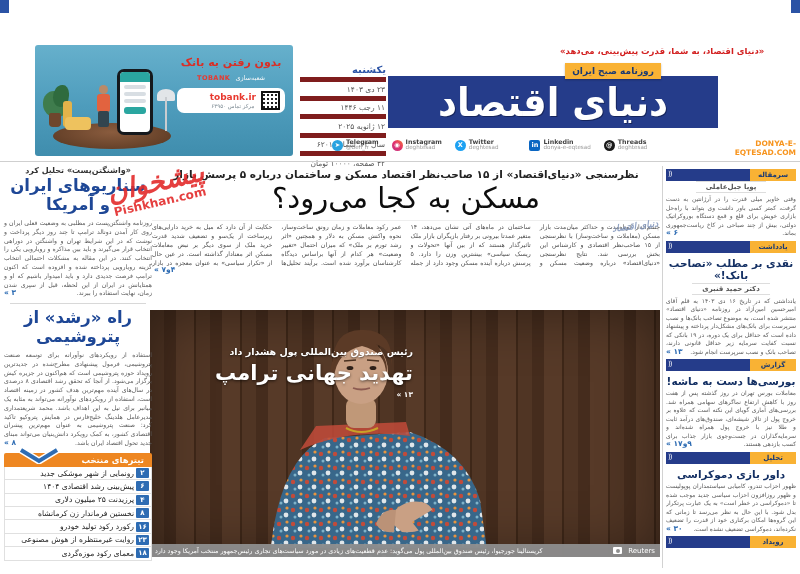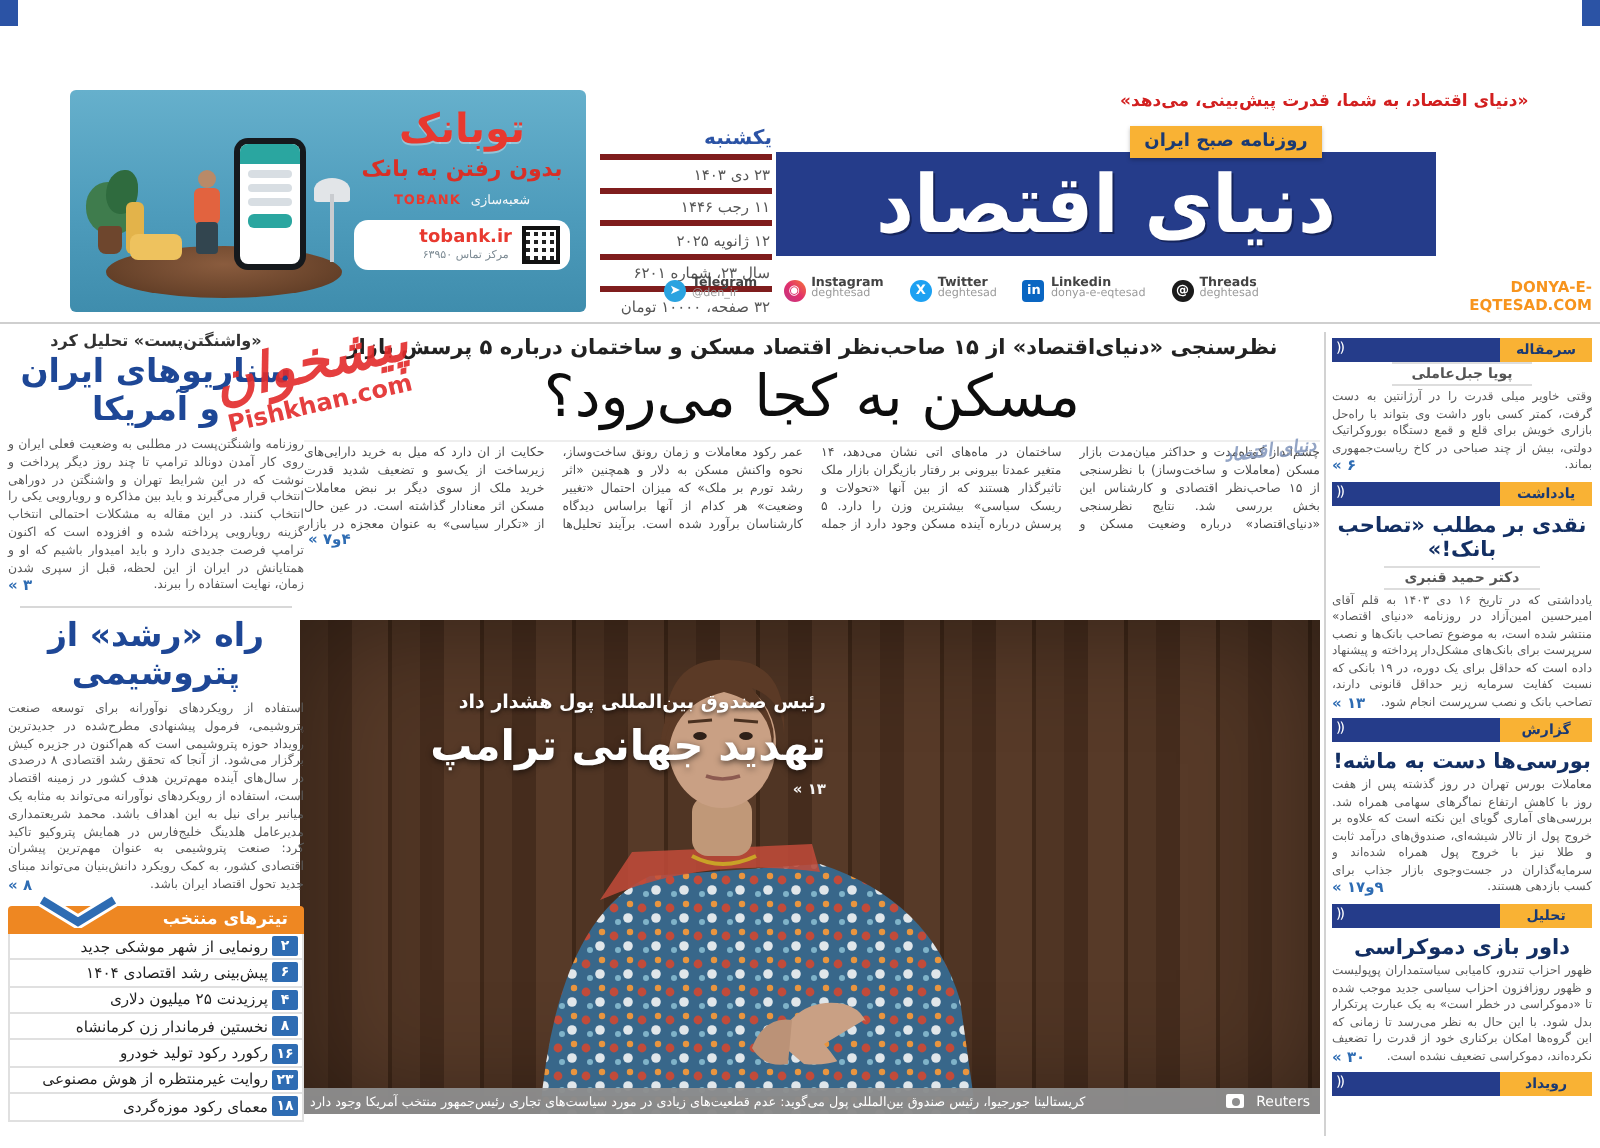--- a/index.html
+++ b/index.html
@@ -40,33 +40,33 @@
   .ad-brandrow .en { color:#e8392f; font-weight:bold; letter-spacing:.5px; }
   .ad-pill { margin-top:6px; background:#fff; border-radius:7px; padding:3px 5px; display:flex; gap:5px; align-items:center; }
   .qr { width:19px; height:19px; flex:0 0 19px;
         background:repeating-linear-gradient(0deg,#111 0 2px,#fff 2px 4px),repeating-linear-gradient(90deg,#111 0 2px,#fff 2px 4px);
         background-blend-mode:screen; border:2px solid #111; }
   .ad-url { color:#e8392f; font-weight:bold; font-size:9px; direction:ltr; }
   .ad-phone { color:#7c8a93; font-size:5.5px; margin-top:1px; }
 
   .dateblock { position:absolute; left:300px; top:64px; width:86px; font-size:7.5px; color:#555; text-align:right; }
   .dateblock .weekday { color:#2b53a5; font-weight:bold; font-size:10px; padding-bottom:2px; }
-  .dateblock .drow { border-top:3px solid #7f1d1d; padding:2.5px 1px 2px; white-space:nowrap; }
+  .dateblock .drow { border-top:5px solid #7f1d1d; padding:2.5px 1px 2px; white-space:nowrap; }
 
   .tagline { position:absolute; left:560px; top:46px; width:215px; text-align:left; color:#d21f1f; font-size:8.5px; font-weight:bold; }
   .band { position:absolute; left:388px; top:76px; width:330px; height:52px; background:#253c8a; display:flex; align-items:center; justify-content:center; }
   .logo-text { color:#fff; font-size:37px; font-weight:bold; transform:scaleY(1.08); letter-spacing:-1px; white-space:nowrap; text-shadow:1px 1px 0 #16255c; }
   .morning-badge { position:absolute; left:565px; top:63px; width:96px; height:16px; background:#f9b234; color:#1b3a73;
                    font-size:9px; font-weight:bold; display:flex; align-items:center; justify-content:center; box-shadow:0 1px 2px rgba(0,0,0,.25); }
   .social { position:absolute; left:332px; top:135px; width:366px; height:20px; display:flex; gap:13px; align-items:center; }
   .soc { display:flex; gap:3px; align-items:center; cursor:pointer; }
   .soc-ic { width:11px; height:11px; border-radius:50%; color:#fff; font-size:6.5px; font-weight:bold;
             display:flex; align-items:center; justify-content:center; flex:0 0 11px; }
   .soc-tg { background:#2aa3e0; } .soc-ig { background:linear-gradient(45deg,#c13584,#e1306c,#f77737); }
-  .soc-tw { background:#1da1f2; } .soc-li { background:#0a66c2; border-radius:2px; } .soc-th { background:#1a1a1a; }
+  .soc-tw { background:#1da1f2; } .soc-li { background:#0a66c2; border-radius:2px;margin-left:18px; } .soc-th { background:#1a1a1a; }
   .soc-name { font-size:6.3px; font-weight:bold; color:#444; line-height:1.05; }
   .soc-handle { font-size:5.6px; color:#9a9a9a; line-height:1.05; direction:ltr; }
   .site-url { position:absolute; left:700px; top:139px; width:96px; text-align:right; color:#f7941d; font-weight:bold; font-size:7.5px; direction:ltr; }
 
   .hairline { position:absolute; left:0; top:161px; width:800px; height:1px; background:#cfcfcf; }
 
   
   .vrule { position:absolute; left:662px; top:166px; width:1px; height:402px; background:#d2d2d2; }
   .sidebar { position:absolute; left:666px; top:166px; width:130px; height:406px; overflow:hidden; }
   .sec-head { display:flex; height:12px; margin-top:3px; }
@@ -154,21 +154,20 @@
         <div class="phone-scr">
             <div class="phone-hd"></div>
           <div class="phone-row"></div>
             <div class="phone-row"></div>
             <div class="phone-row"></div>
             <div class="phone-btn"></div>
         </div>
       </div>
     </div>
     <div class="ad-copy">
-      <div class="ad-title">توبانک</div>
       <div class="ad-sub">بدون رفتن به بانک</div>
       <div class="ad-brandrow">
         <span>شعبه‌سازی</span>
         <span class="en">TOBANK</span>
       </div>
       <div class="ad-pill">
         <span class="qr"></span>
         <span>
           <div class="ad-url">tobank.ir</div>
           <div class="ad-phone">مرکز تماس ۶۳۹۵۰</div>

